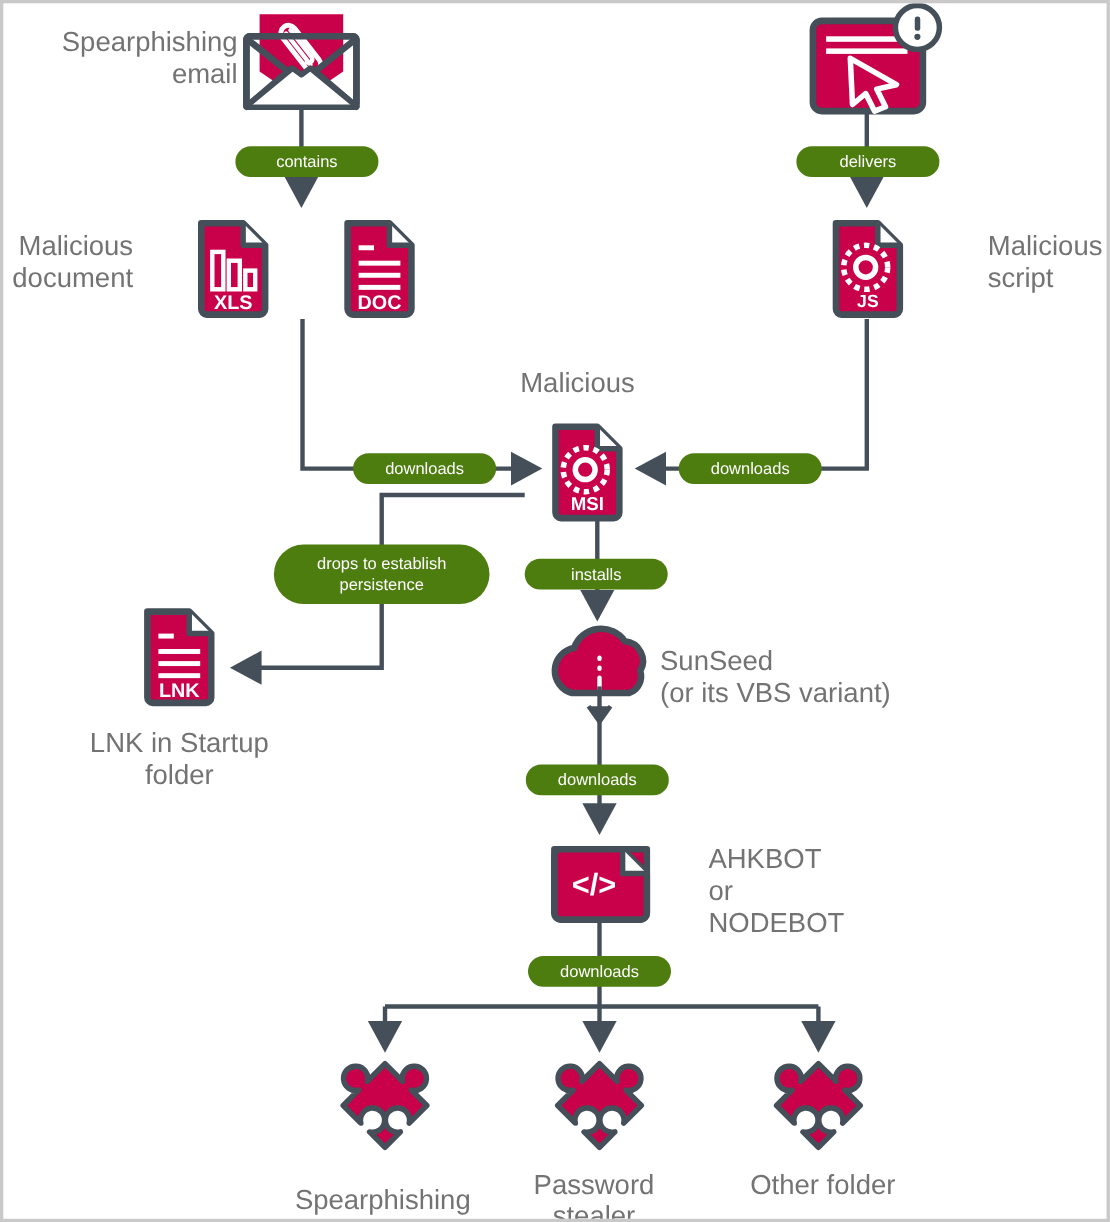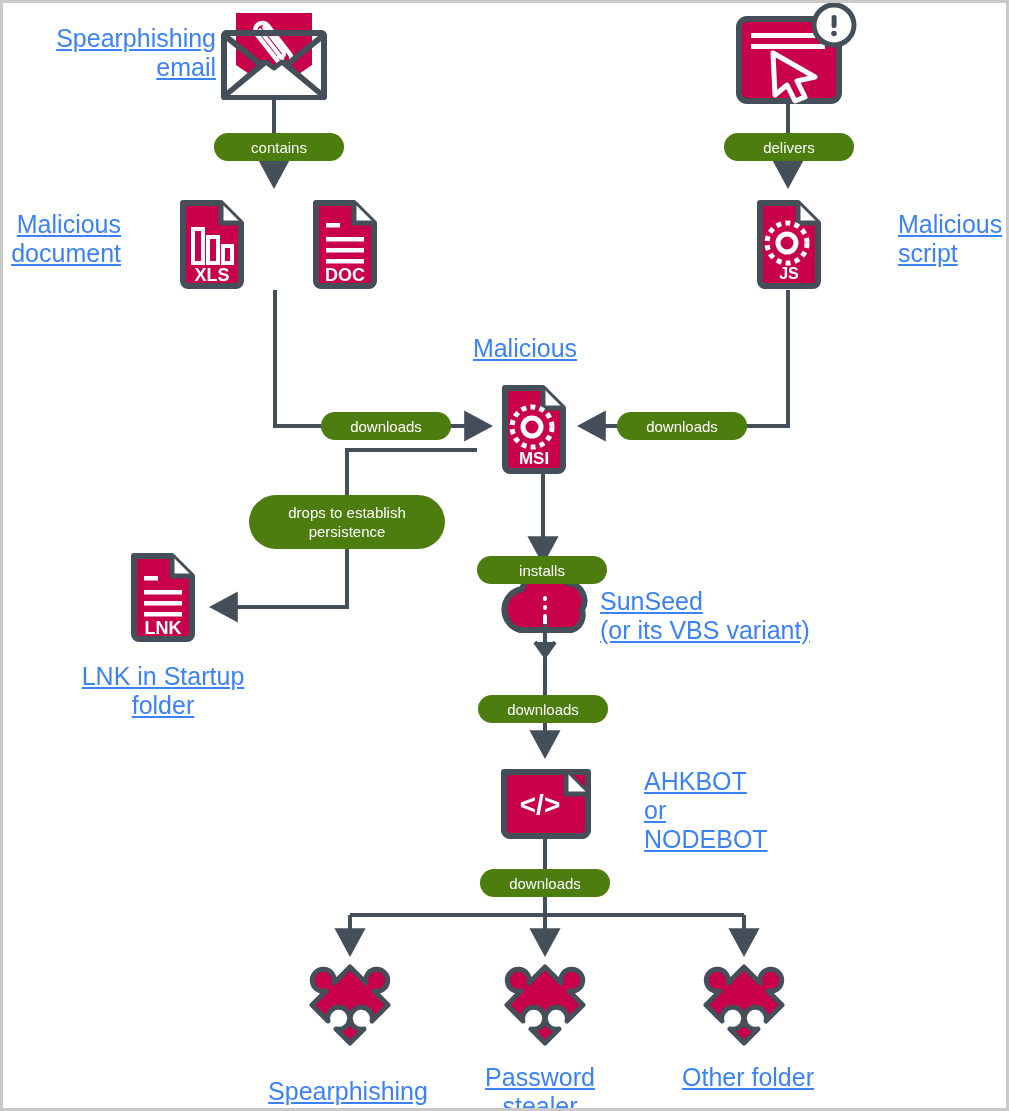--- a/index.html
+++ b/index.html
@@ -21,28 +21,27 @@
   }
   #svg-layer {
     position: absolute;
     left: 0;
     top: 0;
     width: 1009px;
     height: 1111px;
   }
   .lbl {
     position: absolute;
-    color: #3b82f6;
+    color: #737373;
     font-size: 25px;
     line-height: 29px;
     font-family: "Liberation Sans", sans-serif;
     white-space: pre-line;
     text-align: center;
     pointer-events: none;
-    text-decoration: underline;
   }
   .lbl-left  { text-align: right; }
   .lbl-right { text-align: left; }
   .pill {
     position: absolute;
     background: #4d7c0f;
     color: #ffffff;
     border-radius: 999px;
     font-size: 15px;
     line-height: 19px;
@@ -216,21 +215,21 @@
 
   <div class="pill" style="left:721px; top:130px; width:130px; height:28px;">delivers</div>
 
   <div class="pill" style="left:318px; top:409px; width:130px; height:28px;">downloads</div>
 
   <div class="pill" style="left:614px; top:409px; width:130px; height:28px;">downloads</div>
 
   <div class="pill" style="left:246px; top:492px; width:196px; height:54px;">drops to establish
 persistence</div>
 
-  <div class="pill" style="left:474px; top:505px; width:130px; height:28px;margin-top:48px;">installs</div>
+  <div class="pill" style="left:474px; top:505px; width:130px; height:28px;">installs</div>
 
   <div class="pill" style="left:475px; top:692px; width:130px; height:28px;">downloads</div>
 
   <div class="pill" style="left:477px; top:866px; width:130px; height:28px;">downloads</div>
 
   <div class="lbl lbl-left" style="left:8px; top:21px; width:205px;">Spearphishing
 email</div>
 
 
   <div class="lbl lbl-left" style="left:0px; top:207px; width:118px;">Malicious

